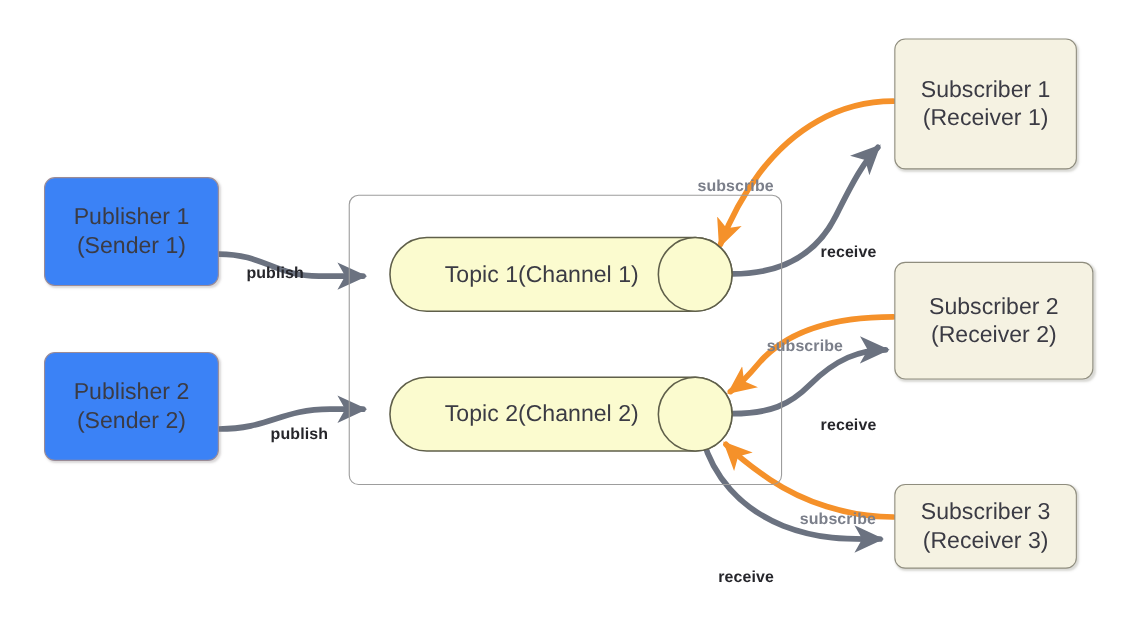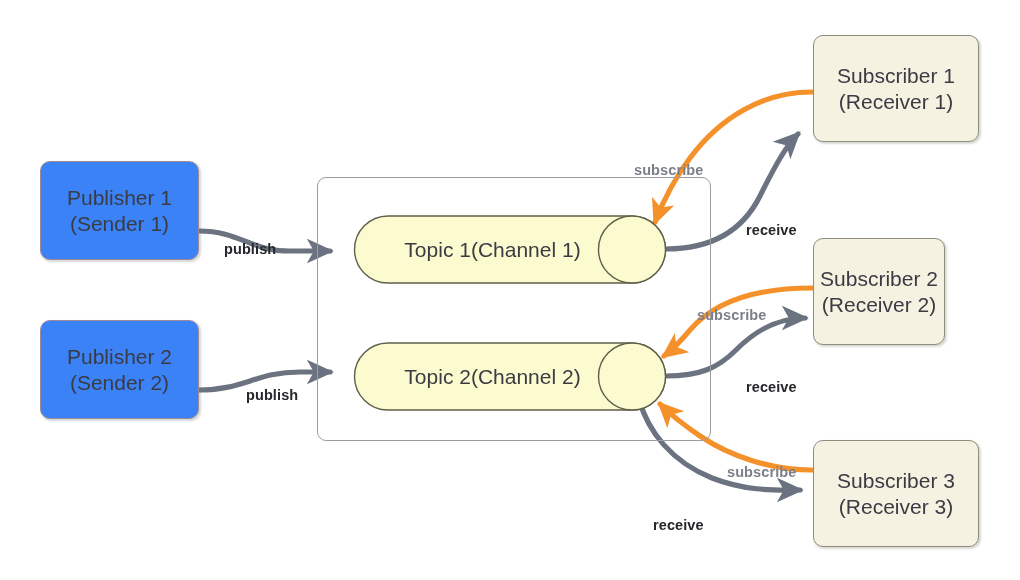--- a/index.html
+++ b/index.html
@@ -92,29 +92,29 @@
 
   <div class="node pub" style="left:40px;top:161px;width:159px;height:99px;">
     <span class="l1">Publisher 1</span>
     <span class="l2">(Sender 1)</span>
   </div>
   <div class="node pub" style="left:40px;top:320px;width:159px;height:99px;">
     <span class="l1">Publisher 2</span>
     <span class="l2">(Sender 2)</span>
   </div>
 
-  <div class="node sub" style="left:813px;top:35px;width:166px;height:107px;">
+  <div class="node sub" style="left:813px;top:35px;width:166px;height:119px;">
     <span class="l1">Subscriber 1</span>
     <span class="l2">(Receiver 1)</span>
   </div>
-  <div class="node sub" style="left:813px;top:238px;width:132px;height:107px;">
+  <div class="node sub" style="left:813px;top:238px;width:181px;height:107px;">
     <span class="l1">Subscriber 2</span>
     <span class="l2">(Receiver 2)</span>
   </div>
-  <div class="node sub" style="left:813px;top:440px;width:166px;height:107px;">
+  <div class="node sub" style="left:813px;top:440px;width:166px;height:77px;">
     <span class="l1">Subscriber 3</span>
     <span class="l2">(Receiver 3)</span>
   </div>
 
   <div class="edge-label lbl-dark" style="left:224px;top:205px;">publish</div>
   <div class="edge-label lbl-dark" style="left:246px;top:351px;">publish</div>
 
   <div class="edge-label lbl-gray" style="left:634px;top:126px;">subscribe</div>
   <div class="edge-label lbl-dark" style="left:746px;top:186px;">receive</div>
 

